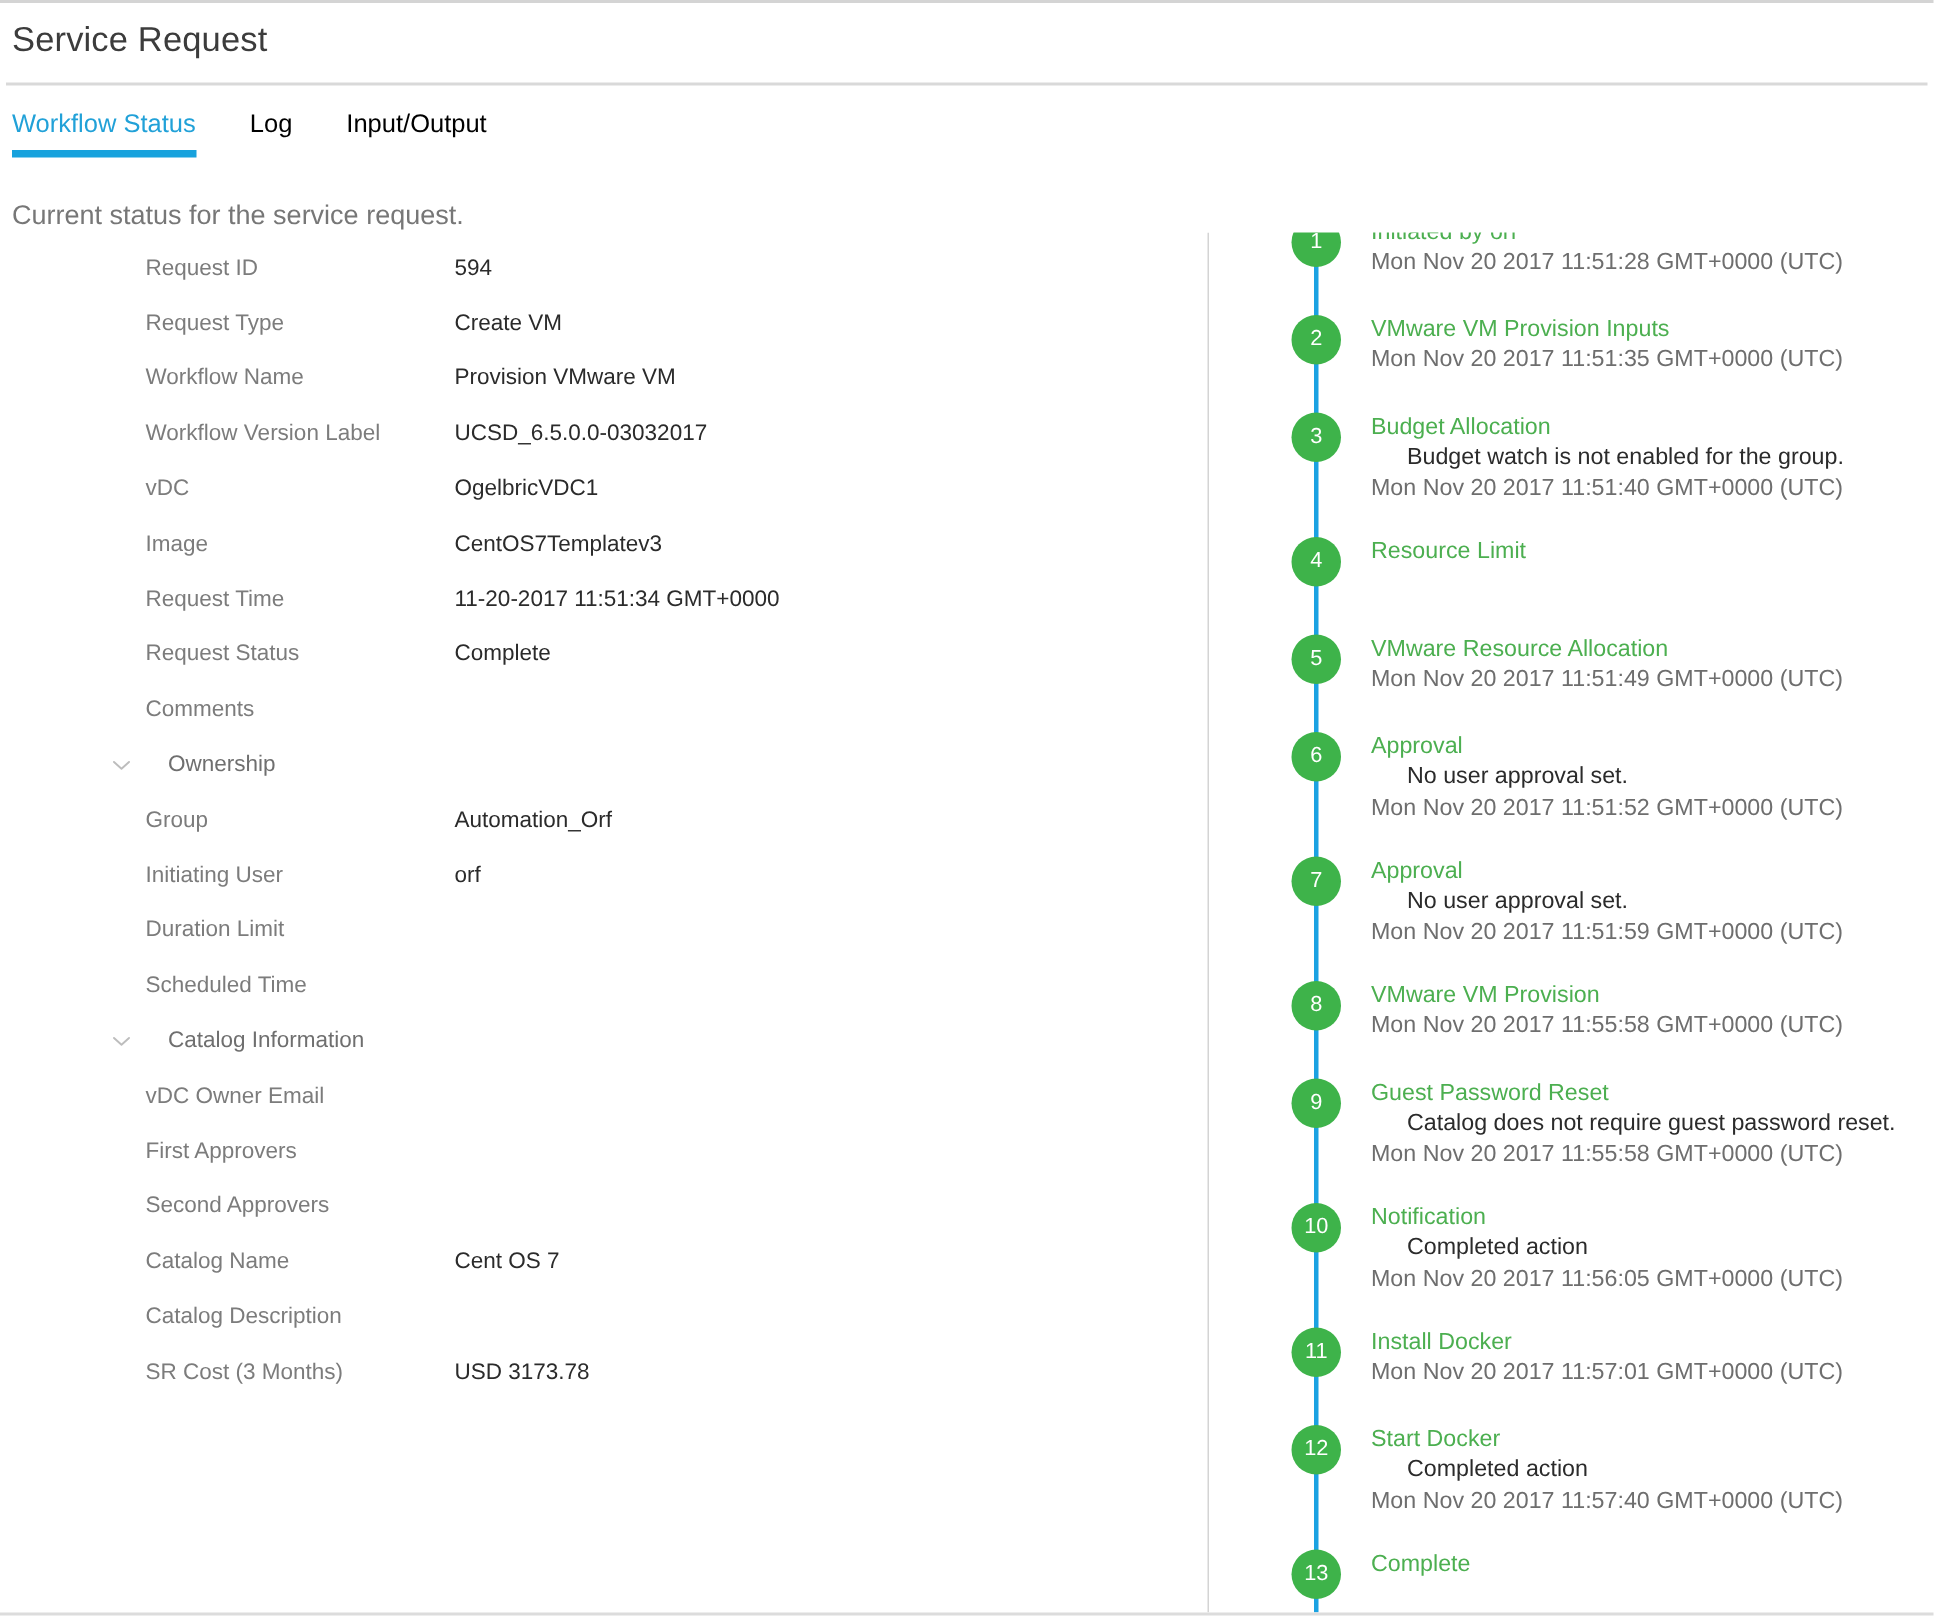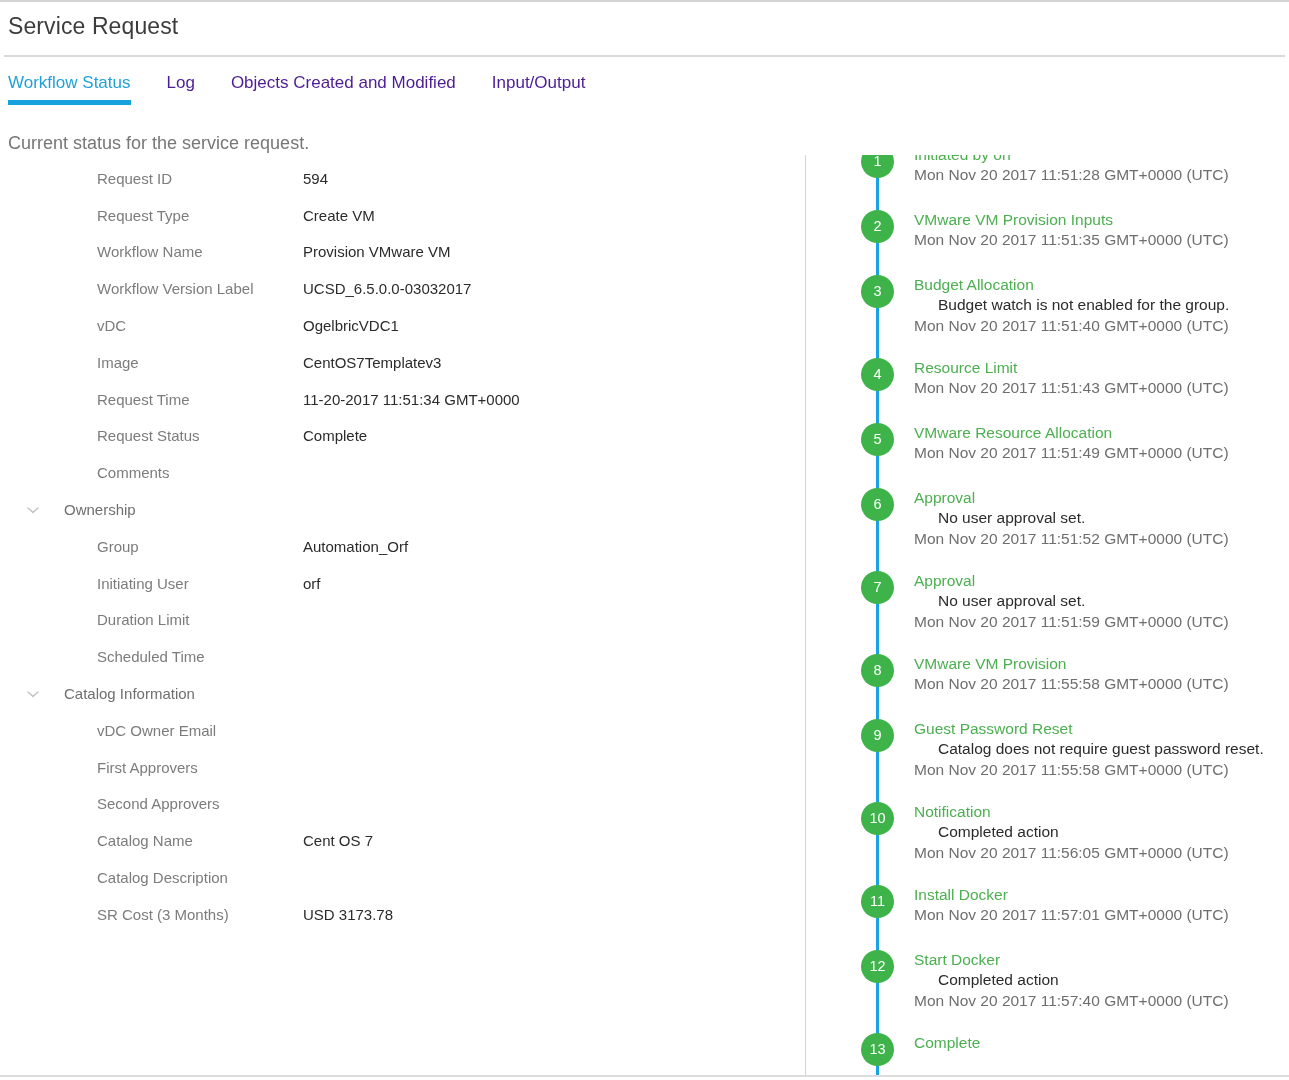--- a/index.html
+++ b/index.html
@@ -51,21 +51,21 @@
     position: absolute;
     top: 72px;
     left: 8px;
     display: flex;
     align-items: flex-start;
     height: 40px;
   }
   .tab {
     position: relative;
     font-size: 17px;
-    color: #4c1d95;
+    color: #000000;
     padding: 0 0 11px 0;
     margin-right: 36px;
     white-space: nowrap;
     cursor: pointer;
     line-height: 22px;
   }
   .tab:last-child { margin-right: 0; }
   .tab.active { color: #21a1d8; }
   .tab.active::after {
     content: "";
@@ -144,20 +144,21 @@
     white-space: nowrap;
   }
 
   
   .group-row {
     position: relative;
     height: 36.8px;
     display: flex;
     align-items: center;
     cursor: pointer;
+    margin-left: 48px;
   }
   .chev {
     position: absolute;
     left: 25px;
     width: 16px;
     height: 16px;
     display: inline-block;
   }
   .chev svg { display: block; }
   .group-title {
@@ -238,21 +239,20 @@
 
 <div class="top-rule"></div>
 
 <div class="page-title">Service Request</div>
 
 <div class="title-rule"></div>
 
 <div class="tabbar" id="tabbar">
     <div class="tab active">Workflow Status</div>
     <div class="tab">Log</div>
-    <div class="tab">Objects Created and Modified</div>
     <div class="tab">Input/Output</div>
   </div>
 
 <div class="subtitle">Current status for the service request.</div>
 
 <div class="content">
 
   <div class="left-pane">
     <div class="fields" id="leftfields">
         <div class="field-row">
@@ -367,21 +367,20 @@
         </div>
         <div class="tl-item">
           <div class="tl-badge">3</div>
           <div class="tl-name">Budget Allocation</div>
           <div class="tl-detail">Budget watch is not enabled for the group.</div>
           <div class="tl-time">Mon Nov 20 2017 11:51:40 GMT+0000 (UTC)</div>
         </div>
         <div class="tl-item">
           <div class="tl-badge">4</div>
           <div class="tl-name">Resource Limit</div>
-          <div class="tl-time">Mon Nov 20 2017 11:51:43 GMT+0000 (UTC)</div>
         </div>
         <div class="tl-item">
           <div class="tl-badge">5</div>
           <div class="tl-name">VMware Resource Allocation</div>
           <div class="tl-time">Mon Nov 20 2017 11:51:49 GMT+0000 (UTC)</div>
         </div>
         <div class="tl-item">
           <div class="tl-badge">6</div>
           <div class="tl-name">Approval</div>
           <div class="tl-detail">No user approval set.</div>

